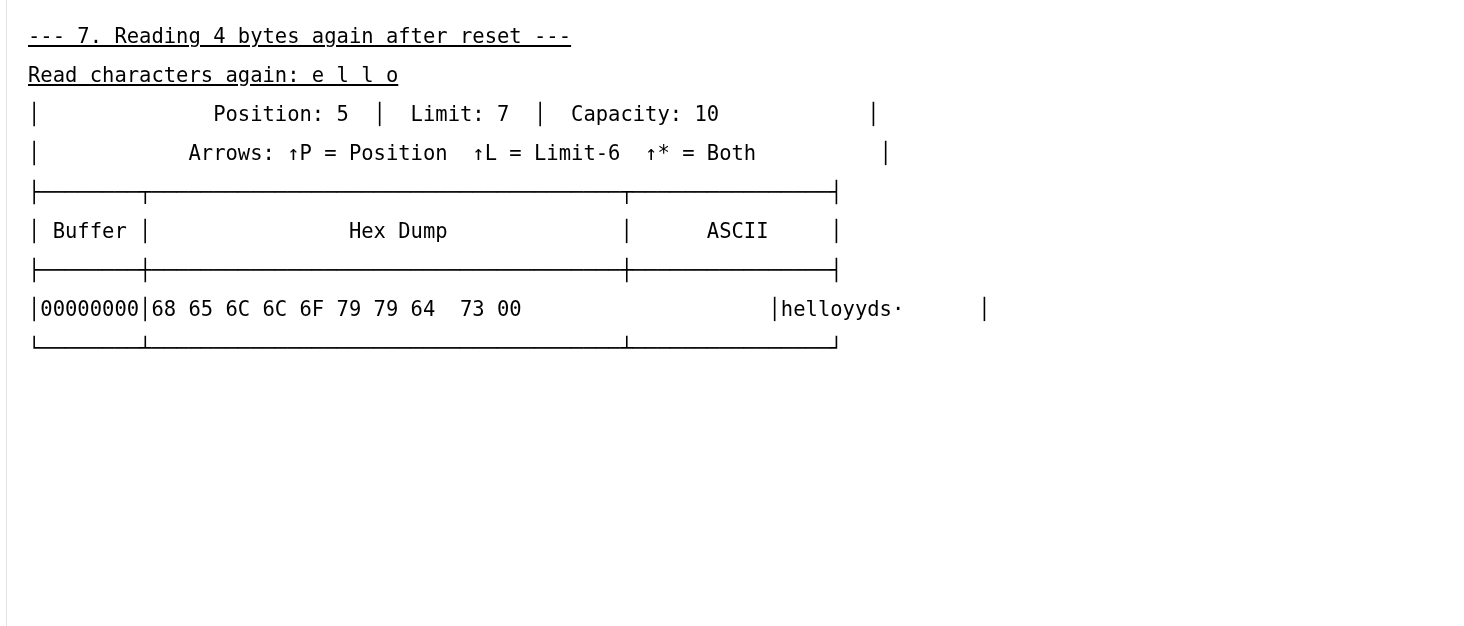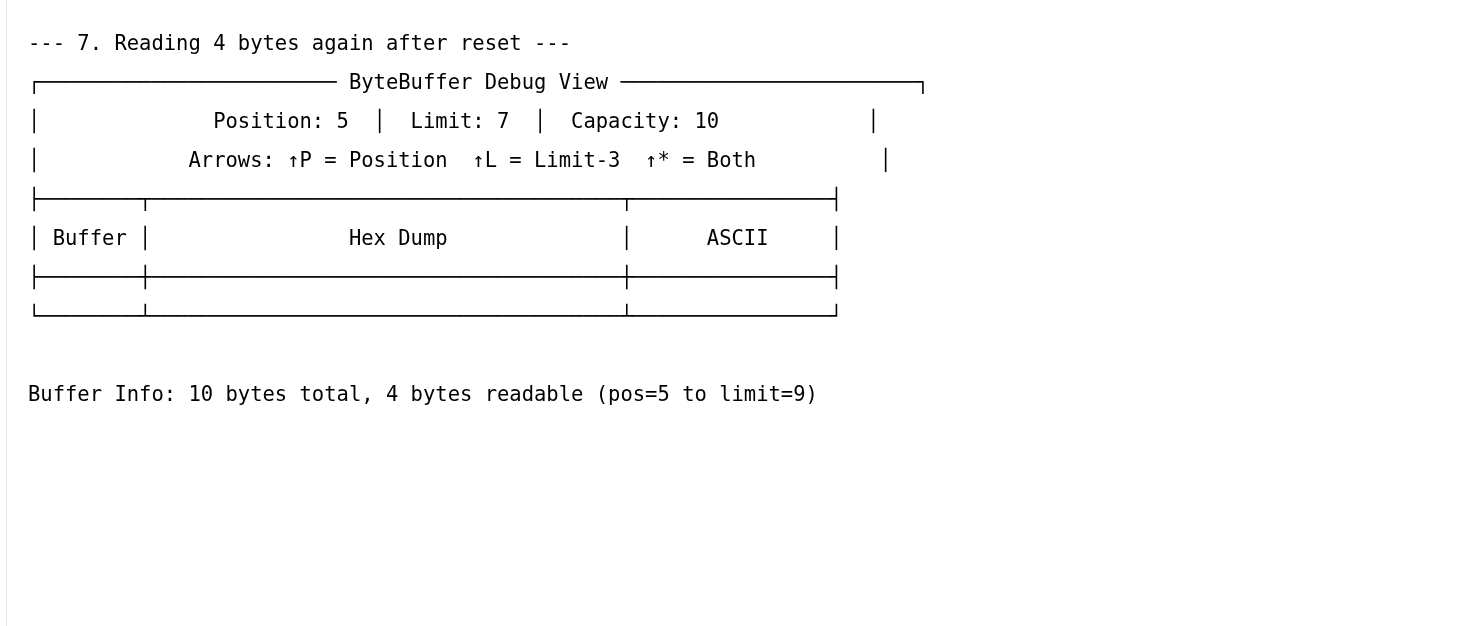--- a/index.html
+++ b/index.html
@@ -37,44 +37,44 @@
     line-height: 39px;
     height: 39px;
     white-space: pre;
     letter-spacing: 0px;
     font-weight: 400;
   }
   .line.blank {
     
   }
   
-  #log-top { padding-top: 24px; }
+  #log-top { padding-top: 17px; text-decoration: underline; }
   #log-top .line:first-child { }
 </style>
 </head>
 <body>
 
 <div class="gutter-rule"></div>
 
 <div class="console">
 
   <div id="log-top">
     <div class="line">--- 7. Reading 4 bytes again after reset ---</div>
+    <div class="line">Read characters again: e l l o</div>
   </div>
 
   <div>
-    <div class="line">┌──────────────────────── ByteBuffer Debug View ────────────────────────┐</div>
     <div class="line">│              Position: 5  │  Limit: 7  │  Capacity: 10            │</div>
-    <div class="line">│            Arrows: ↑P = Position  ↑L = Limit-3  ↑* = Both          │</div>
+    <div class="line">│            Arrows: ↑P = Position  ↑L = Limit-6  ↑* = Both          │</div>
     <div class="line">├────────┬──────────────────────────────────────┬────────────────┤</div>
     <div class="line">│ Buffer │                Hex Dump              │      ASCII     │</div>
     <div class="line">├────────┼──────────────────────────────────────┼────────────────┤</div>
+    <div class="line">│00000000│68 65 6C 6C 6F 79 79 64  73 00                    │helloyyds·      │</div>
     <div class="line">└────────┴──────────────────────────────────────┴────────────────┘</div>
   </div>
 
   <div class="line blank">&nbsp;</div>
 
-  <div class="line">Buffer Info: 10 bytes total, 4 bytes readable (pos=5 to limit=9)</div>
 
   <div class="line blank">&nbsp;</div>
 
 
 </div>
 
 </body></html>

